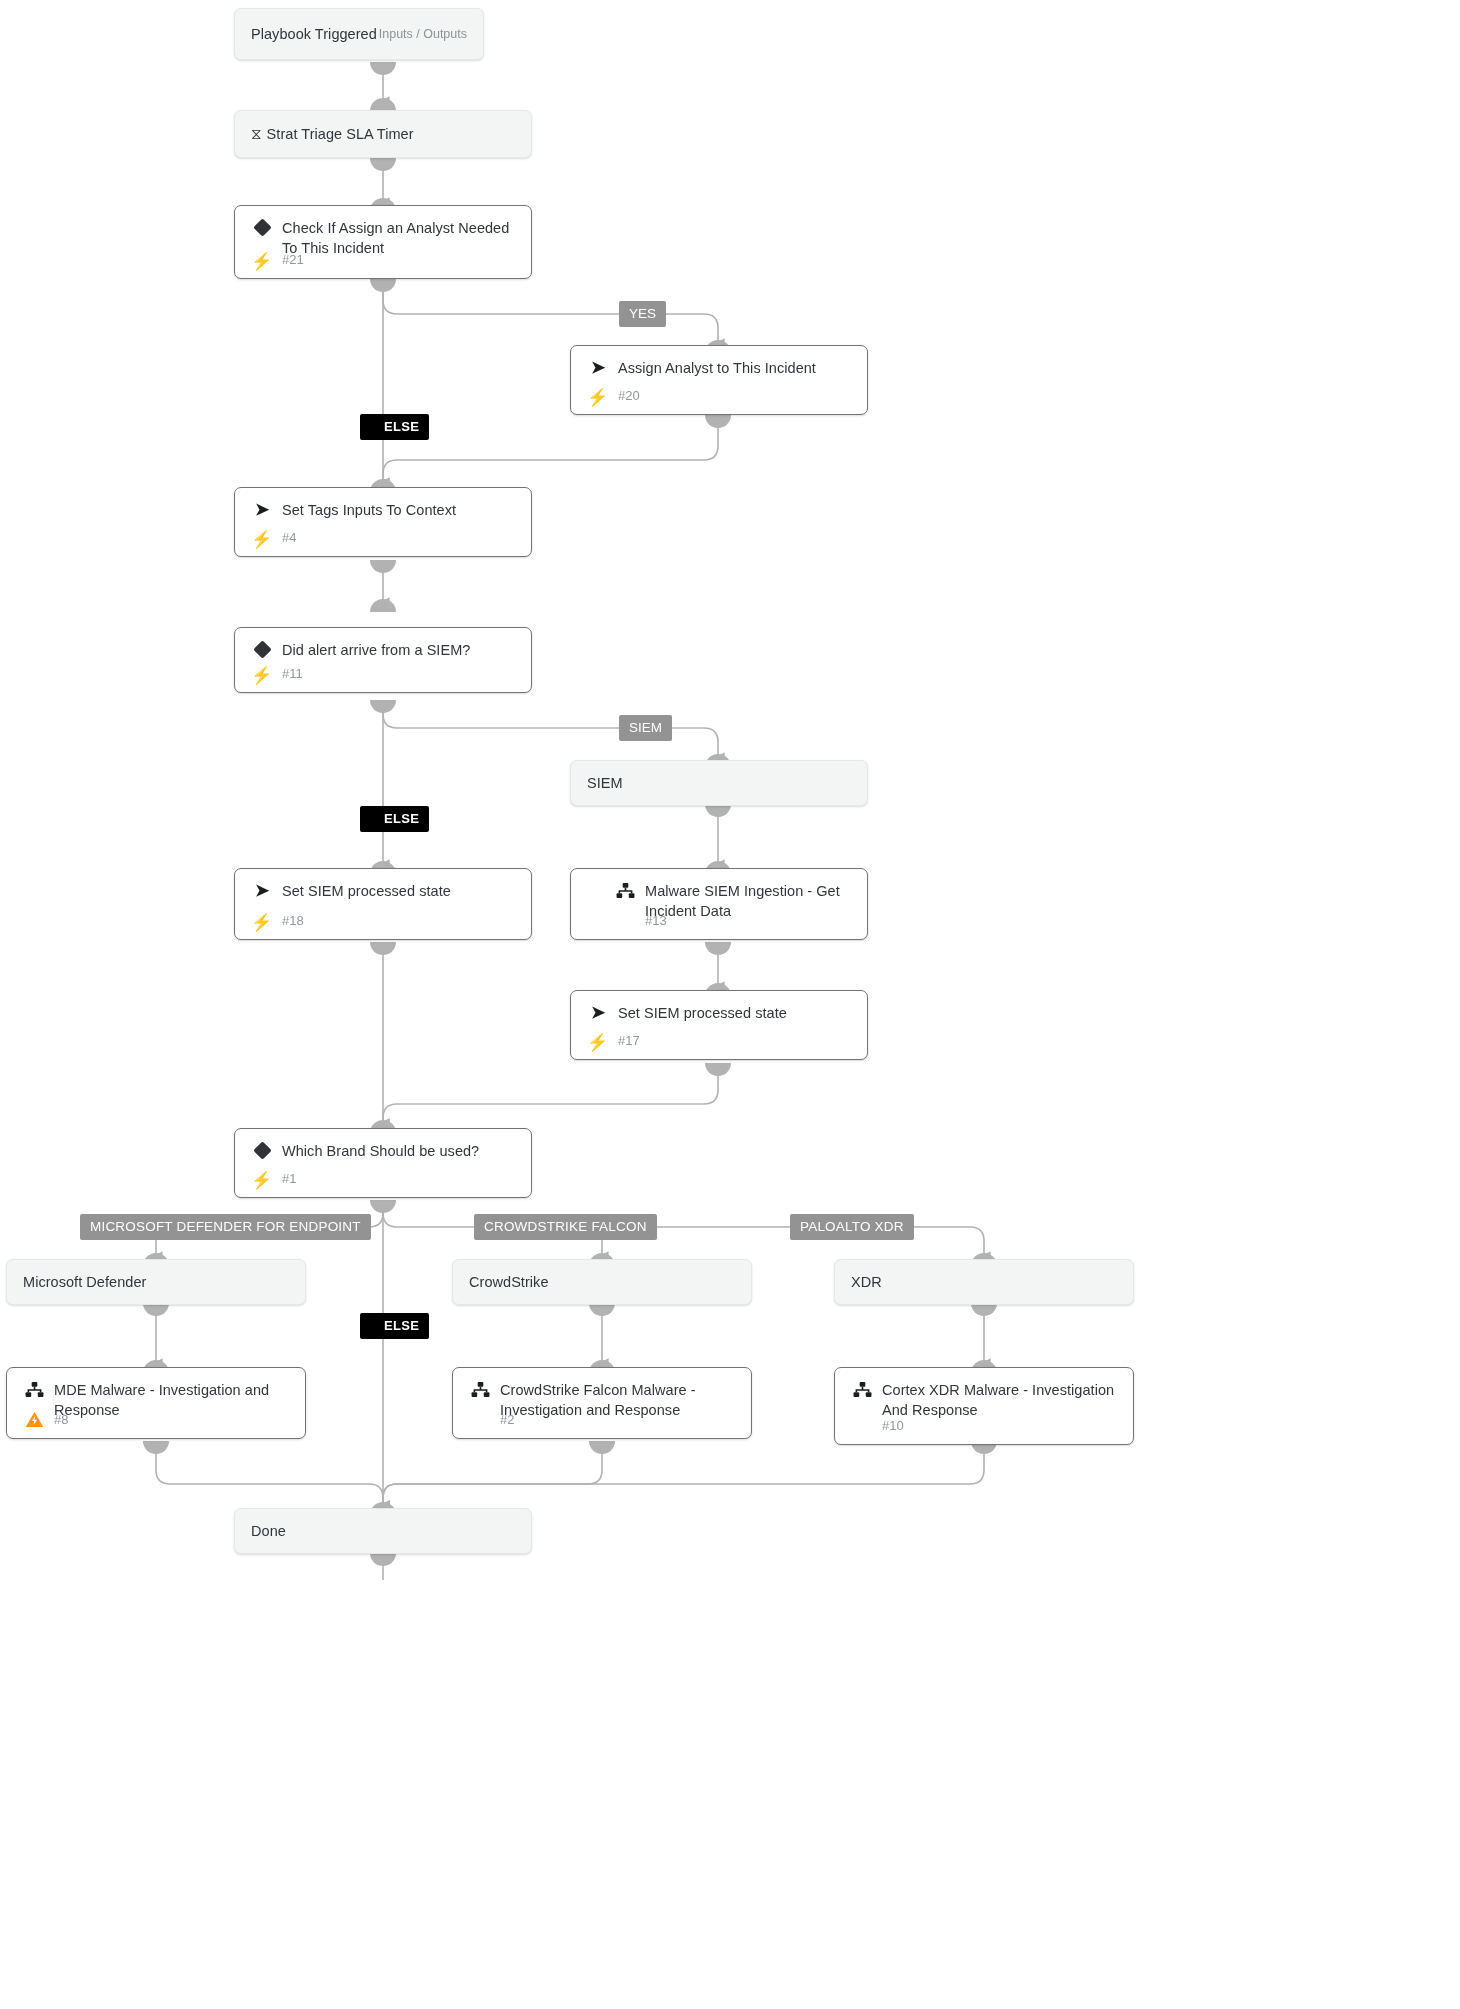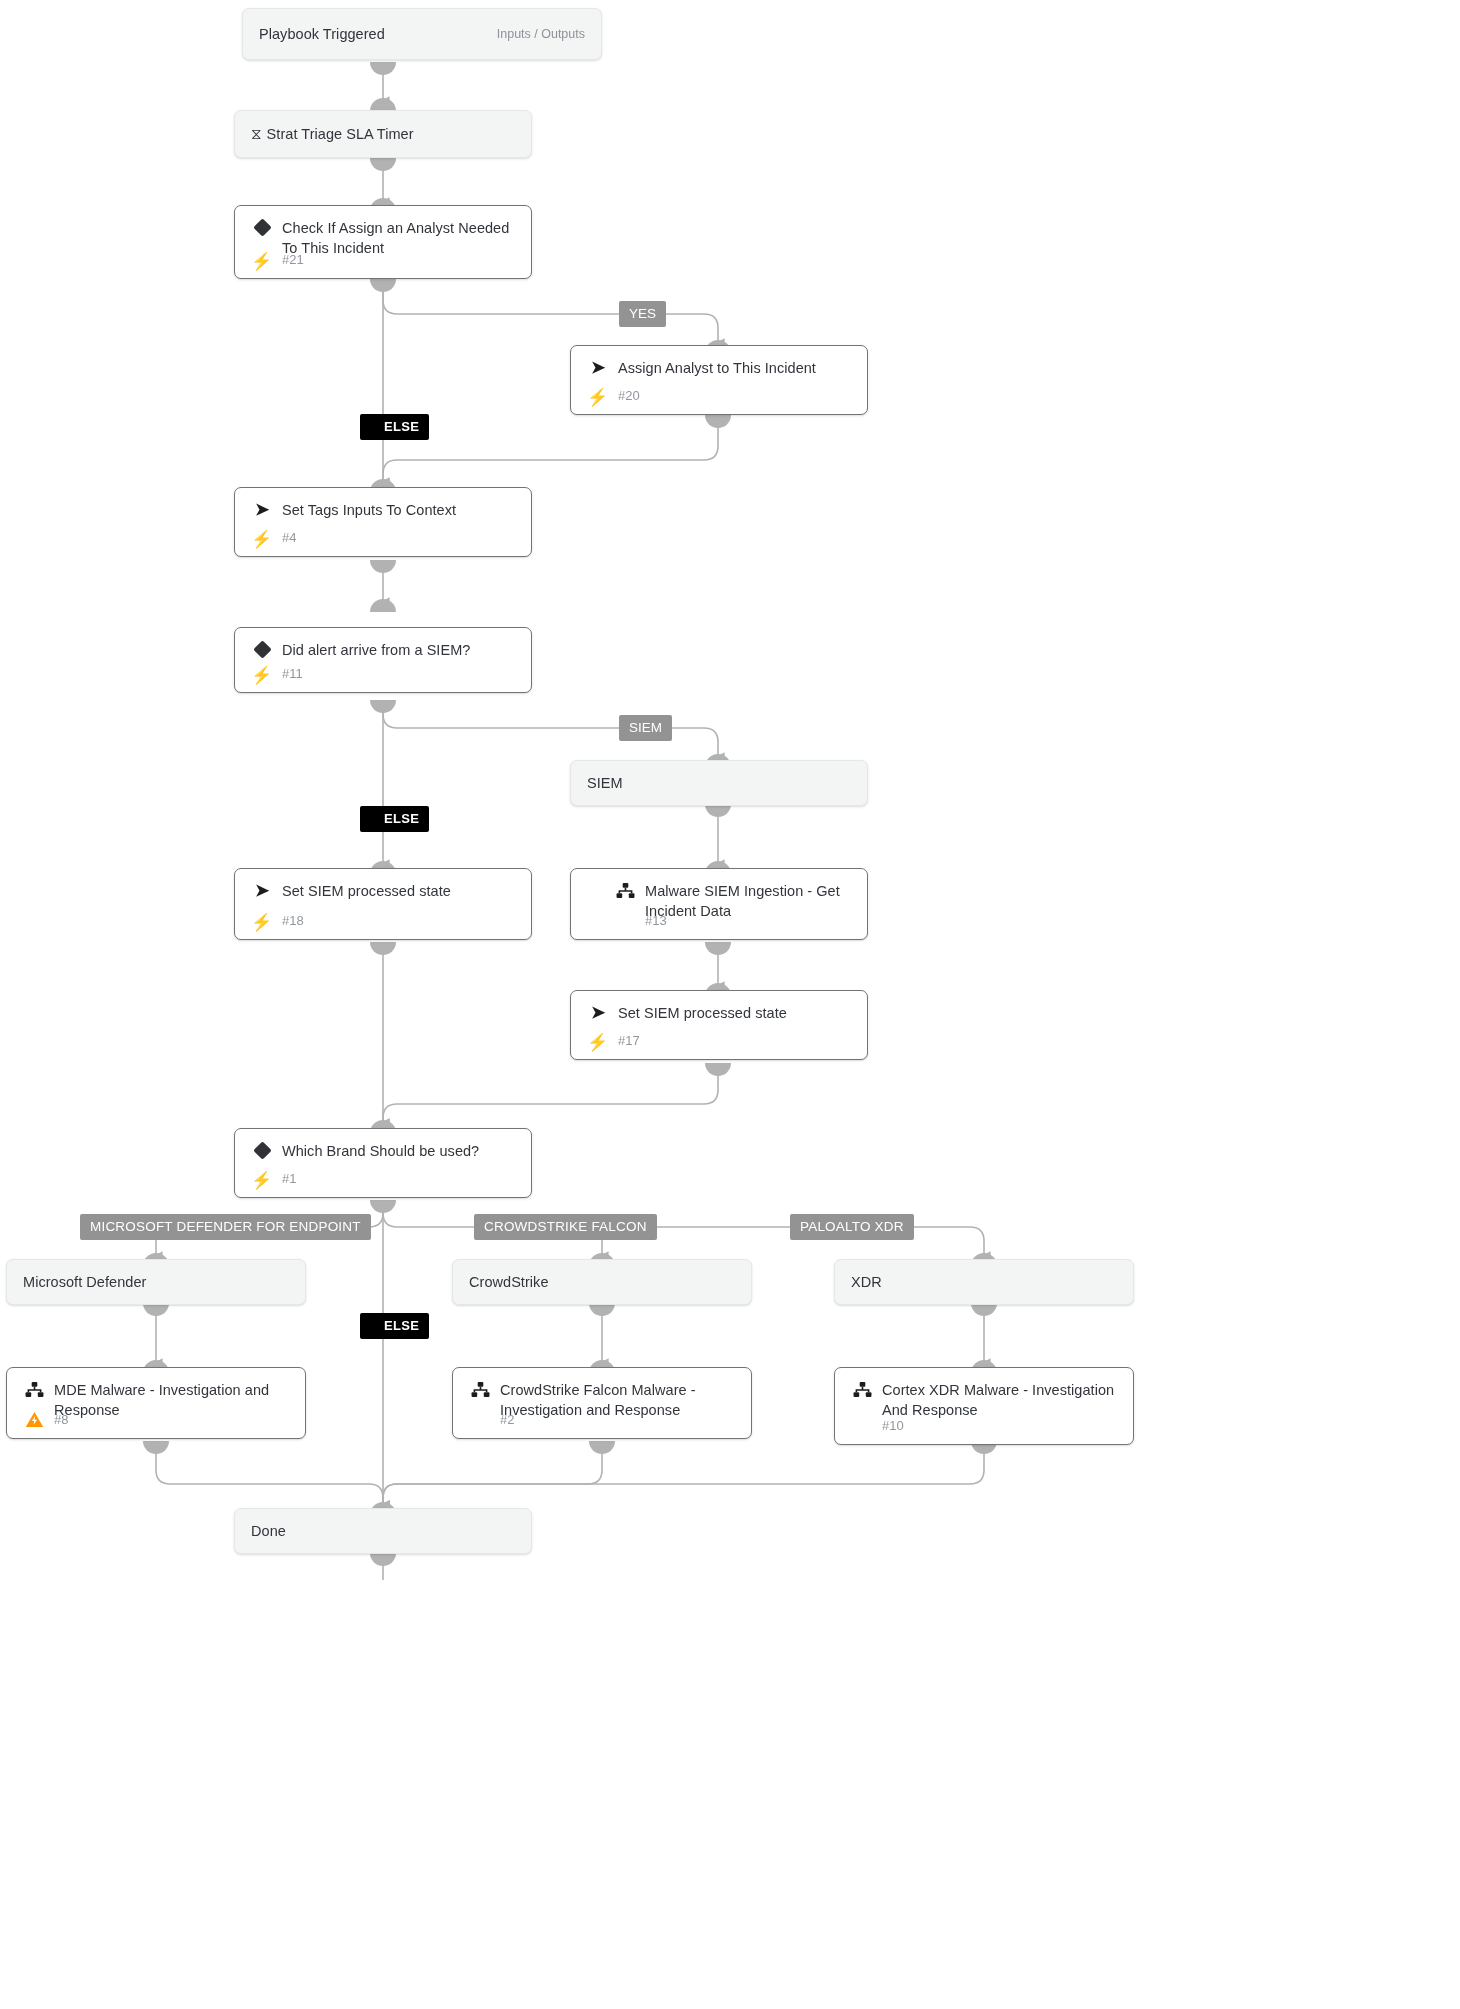--- a/index.html
+++ b/index.html
@@ -267,21 +267,21 @@
   <div class="port in" style="left:143px; top:1360px;"></div>
   <div class="port out" style="left:143px; top:1441px;"></div>
   <div class="port in" style="left:589px; top:1360px;"></div>
   <div class="port out" style="left:589px; top:1441px;"></div>
   <div class="port in" style="left:971px; top:1360px;"></div>
   <div class="port out" style="left:971px; top:1441px;"></div>
 
   <div class="port in" style="left:370px; top:1502px;"></div>
   <div class="port out" style="left:370px; top:1553px;"></div>
 
-  <div class="node gray" style="left:242px; top:8px; width:360px; height:52px;">
+  <div class="node gray" style="left:234px; top:8px; width:250px; height:52px;">
     <div class="node-inner">
       <div class="title plain">Playbook Triggered</div>
       <div class="io-label">Inputs / Outputs</div>
     </div>
   </div>
 
   <div class="node gray" style="left:234px; top:110px; width:298px; height:48px;">
     <div class="node-inner">
       <div class="title plain">
         <span class="hourglass">⧖</span><span>Strat Triage SLA Timer</span>

